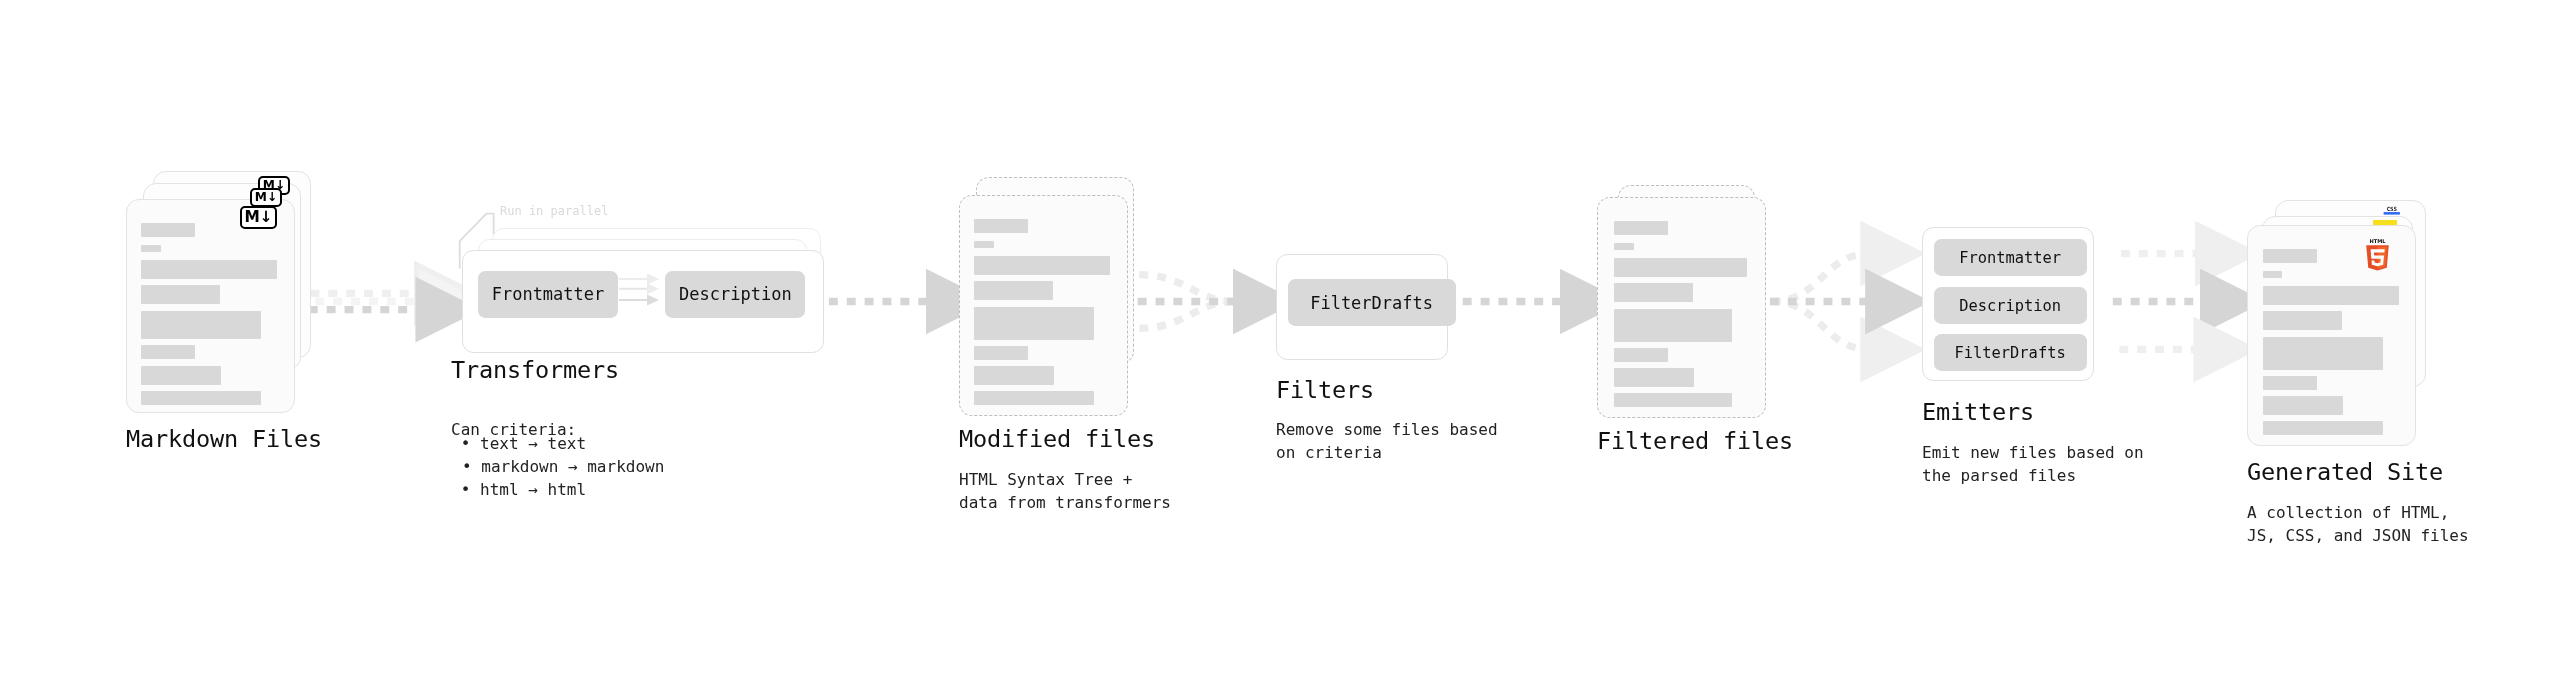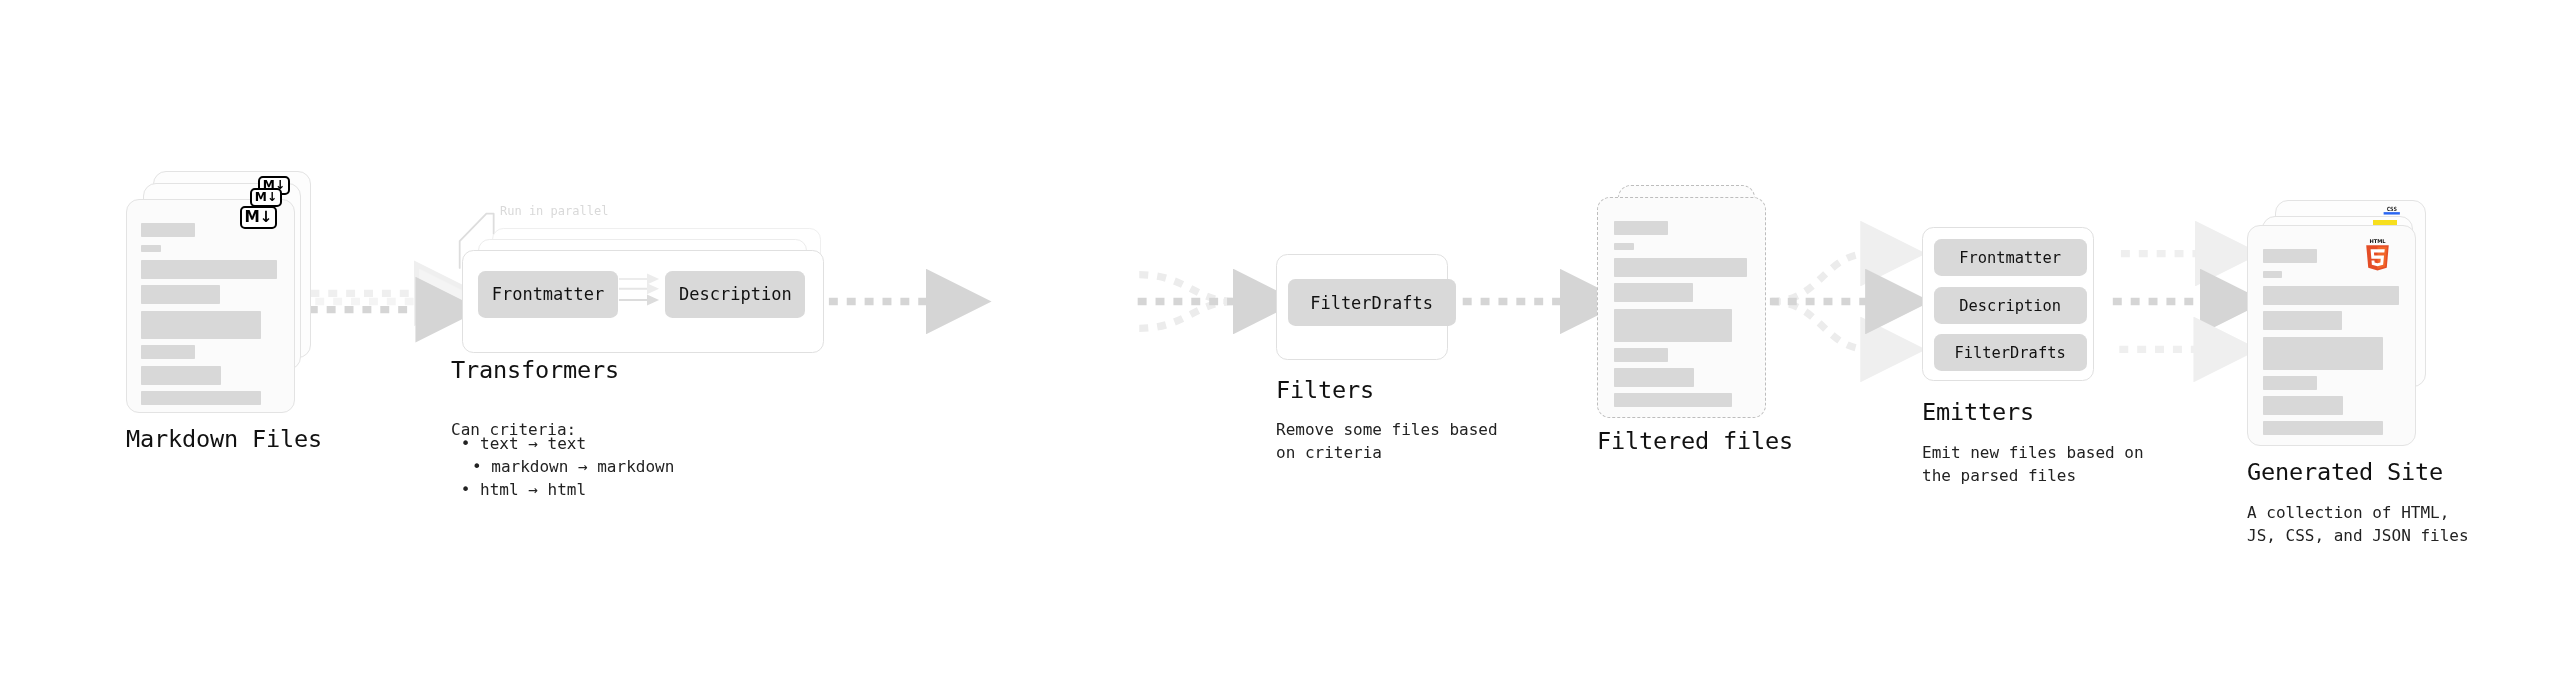--- a/index.html
+++ b/index.html
@@ -246,24 +246,44 @@
         </defs>
         <path d="M2,10 L46,10" stroke="#ececec" stroke-width="2.4" fill="none" marker-end="url(#thin2)"></path>
         <path d="M2,22 L46,22" stroke="#e5e5e5" stroke-width="2.4" fill="none" marker-end="url(#thin2)"></path>
         <path d="M2,36 L46,36" stroke="#dcdcdc" stroke-width="2.4" fill="none" marker-end="url(#thin)"></path>
       </svg>
     </div>
 
     <div class="stage-title" style="position:absolute; left:0; top:357px;">Transformers</div>
     <div class="stage-desc" style="position:absolute; left:0; top:410px;">Can criteria:</div>
     <div class="stage-desc" style="position:absolute; left:9.8px; top:433px; margin-top:0;">• text → text</div>
-    <div class="stage-desc" style="position:absolute; left:21px; top:456px; margin-top:0;">• markdown → markdown</div>
+    <div class="stage-desc" style="position:absolute; left:11px; top:456px; margin-top:0;">• markdown → markdown</div>
     <div class="stage-desc" style="position:absolute; left:9.8px; top:479px; margin-top:0;">• html → html</div>
   </div>
 
+  <div class="stage" style="left:959px; top:0; width:284px;">
+
+    <div class="doc-stack" style="height:406px;">
+      <div class="doc dashed" style="left:17px; top:177px; width:158px; height:187px; background:#fcfcfc;"></div>
+      <div class="doc dashed" style="left:0px; top:195px; width:169px; height:221px;">
+        <div class="skel" style="left:14px; top:23px; width:54px;  height:14px;"></div>
+        <div class="skel" style="left:14px; top:45px; width:19.5px;  height:7.3px;"></div>
+        <div class="skel" style="left:14px; top:60px; width:136px; height:18.7px;"></div>
+        <div class="skel" style="left:14px; top:85px;width:79px;  height:18.7px;"></div>
+        <div class="skel" style="left:14px; top:111px;width:120px; height:32.5px;"></div>
+        <div class="skel" style="left:14px; top:150px;width:54px;  height:14px;"></div>
+        <div class="skel" style="left:14px; top:170px;width:80px;  height:18.7px;"></div>
+        <div class="skel" style="left:14px; top:195px;width:120px; height:14px;"></div>
+      </div>
+    </div>
+
+    <div class="stage-title" style="position:absolute; left:0; top:426px;">Modified files</div>
+    <div class="stage-desc" style="position:absolute; left:0; top:460px;">HTML Syntax Tree +
+data from transformers</div>
+  </div>
 
   <div class="stage" style="left:1276px; top:0; width:268px;">
 
     <div class="proc-box" style="left:0px; top:254px; width:172px; height:106px;">
       <div class="pill" style="left:10.6px; top:24.4px; width:168px; height:47px;">FilterDrafts</div>
     </div>
 
     <div class="stage-title" style="position:absolute; left:0; top:377px;">Filters</div>
     <div class="stage-desc" style="position:absolute; left:0; top:410px;">Remove some files based
 on criteria</div>

